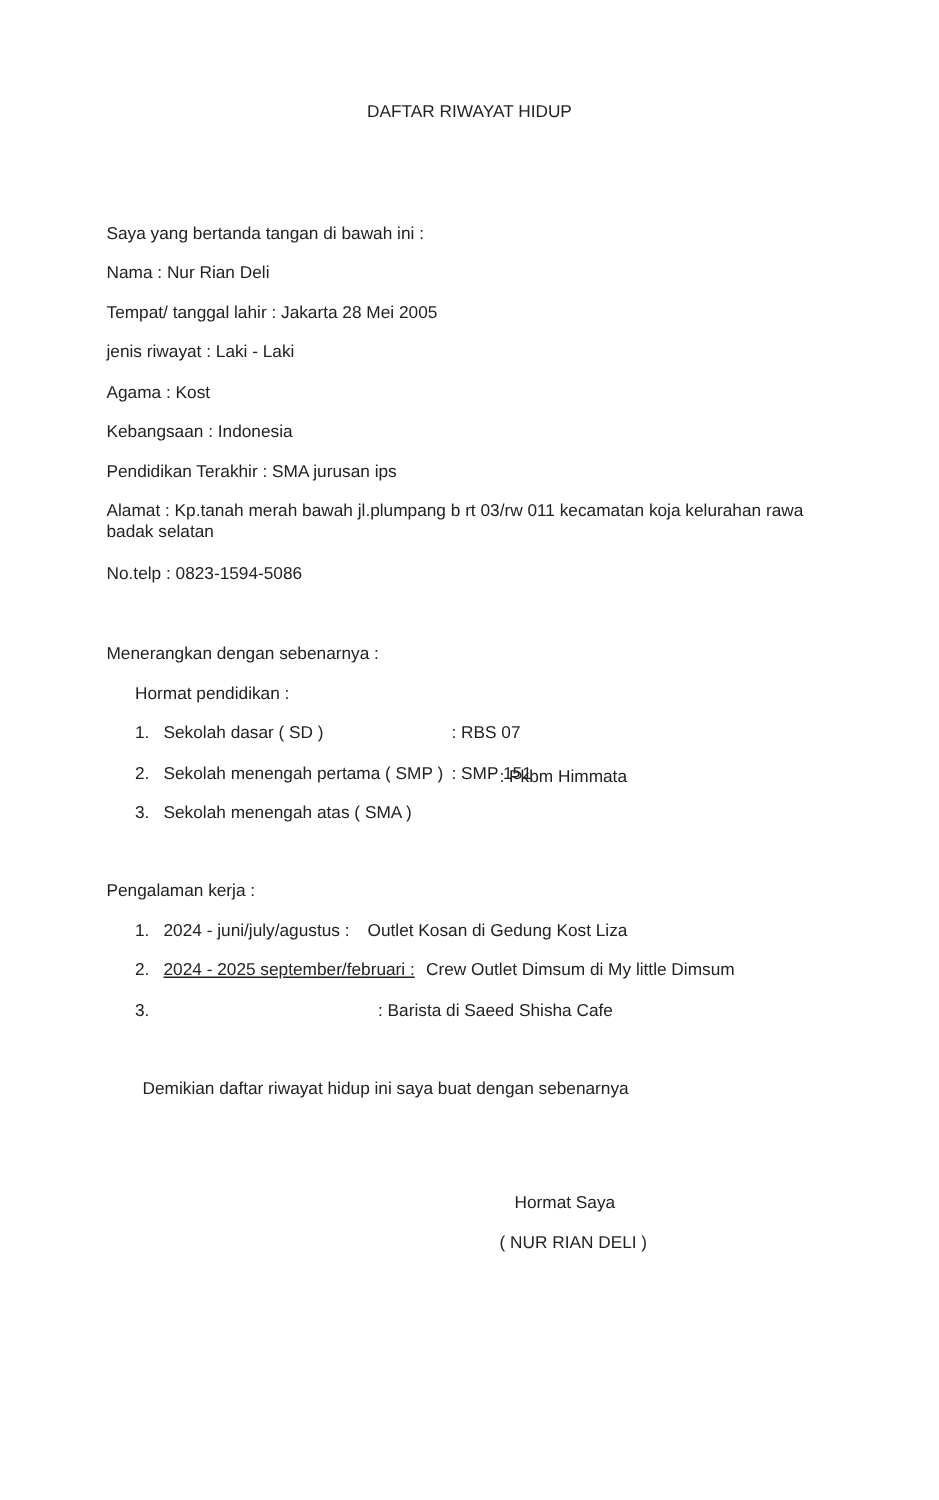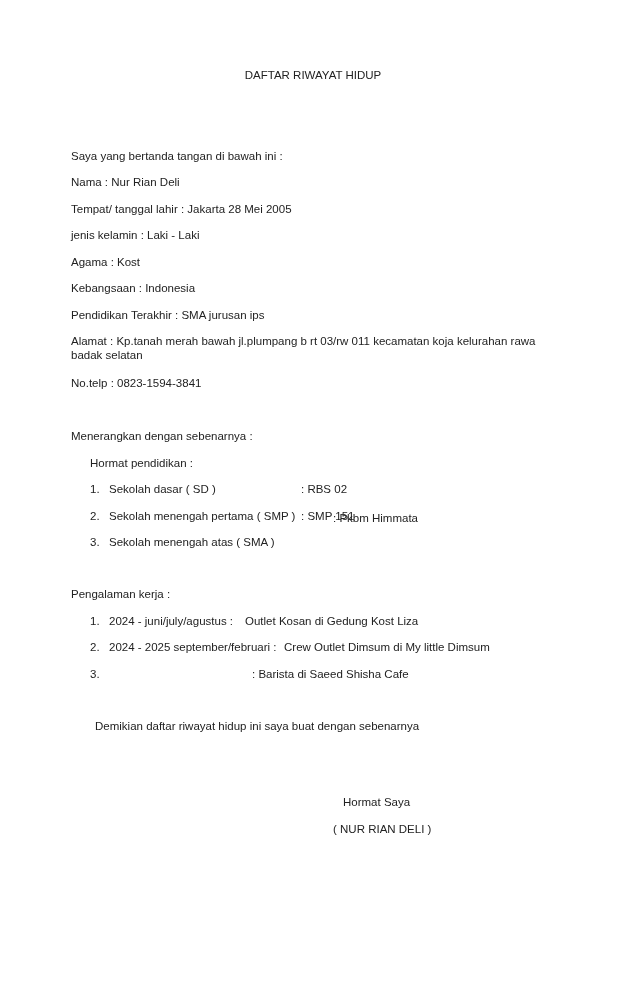--- a/index.html
+++ b/index.html
@@ -14,35 +14,35 @@
 </style>
 </head>
 <body>
 
 <div>
   <div class="line title" style="left:13px;">DAFTAR RIWAYAT HIDUP</div>
 
   <div class="line" style="left:71px; top:149px;">Saya yang bertanda tangan di bawah ini :</div>
   <div class="line" style="left:71px; top:175px;">Nama : Nur Rian Deli</div>
   <div class="line" style="left:71px; top:202px;">Tempat/ tanggal lahir : Jakarta 28 Mei 2005</div>
-  <div class="line" style="left:71px; top:228px;">jenis kelamin : Laki - Laki</div>
+  <div class="line" style="left:71px; top:228px;">jenis riwayat : Laki - Laki</div>
   <div class="line" style="left:71px; top:255px;">Agama : Kost</div>
   <div class="line" style="left:71px; top:281px;">Kebangsaan : Indonesia</div>
   <div class="line" style="left:71px; top:308px;">Pendidikan Terakhir : SMA jurusan ips</div>
   <div class="line addr" style="left:71px; top:334px;">Alamat : Kp.tanah merah bawah jl.plumpang b rt 03/rw 011 kecamatan koja kelurahan rawa badak selatan</div>
-  <div class="line" style="left:71px; top:376px;">No.telp : 0823-1594-3841</div>
+  <div class="line" style="left:71px; top:376px;">No.telp : 0823-1594-5086</div>
 
   <div class="line" style="left:71px; top:429px;">Menerangkan dengan sebenarnya :</div>
   <div class="line" style="left:90px; top:456px;">Hormat pendidikan :</div>
 
   <div>
     <div>
       <span class="line" style="left:90px; top:482px;">1.</span>
       <span class="line" style="left:109px; top:482px;">Sekolah dasar ( SD )</span>
-      <span class="line" style="left:301px; top:482px;">: RBS 02</span>
+      <span class="line" style="left:301px; top:482px;">: RBS 07</span>
     </div>
     <div>
       <span class="line" style="left:90px; top:509px;">2.</span>
       <span class="line" style="left:109px; top:509px;">Sekolah menengah pertama ( SMP )</span>
       <span class="line" style="left:301px; top:509px;">: SMP 151</span>
     </div>
     <div>
       <span class="line" style="left:90px; top:535px;">3.</span>
       <span class="line" style="left:109px; top:535px;text-align:center;">Sekolah menengah atas ( SMA )</span>
       <span class="line" style="left:301px; top:511px;margin-left:32px;">: Pkbm Himmata</span>
@@ -52,21 +52,21 @@
   <div class="line" style="left:71px; top:587px;">Pengalaman kerja :</div>
 
   <div>
     <div>
       <span class="line" style="left:90px; top:614px;">1.</span>
       <span class="line" style="left:109px; top:614px;">2024 - juni/july/agustus :</span>
       <span class="line" style="left:245px; top:614px;">Outlet Kosan di Gedung Kost Liza</span>
     </div>
     <div>
       <span class="line" style="left:90px; top:640px;">2.</span>
-      <span class="line" style="left:109px; top:640px;">2024 - 2025 september/februari :</span>
+      <span class="line" style="left:109px; top:640px;text-decoration:underline;">2024 - 2025 september/februari :</span>
       <span class="line" style="left:284px; top:640px;">Crew Outlet Dimsum di My little Dimsum</span>
     </div>
     <div>
       <span class="line" style="left:90px; top:667px;">3.</span>
       <span class="line" style="left:109px; top:667px;"></span>
       <span class="line" style="left:252px; top:667px;">: Barista di Saeed Shisha Cafe</span>
     </div>
   </div>
 
   <div class="line" style="left:71px; top:719px;padding-left:24px;">Demikian daftar riwayat hidup ini saya buat dengan sebenarnya</div>

